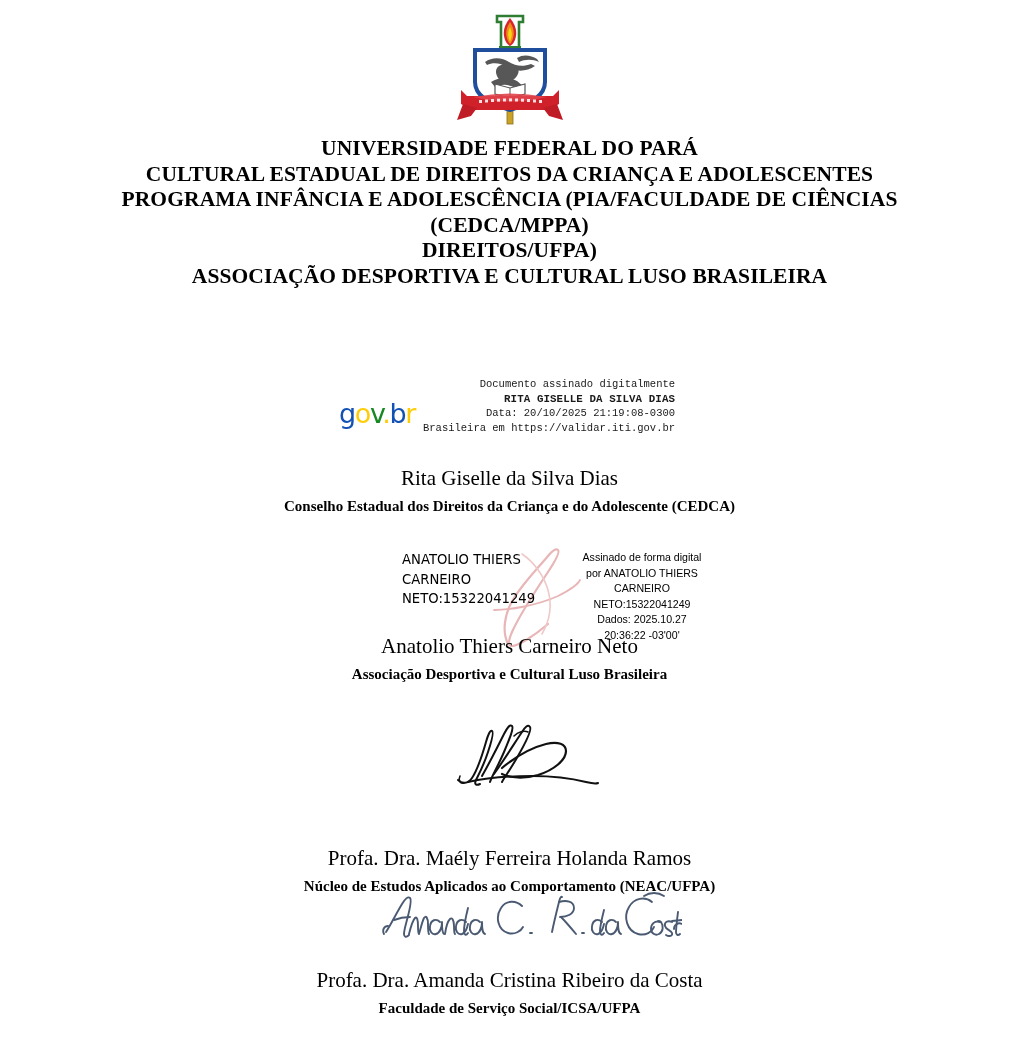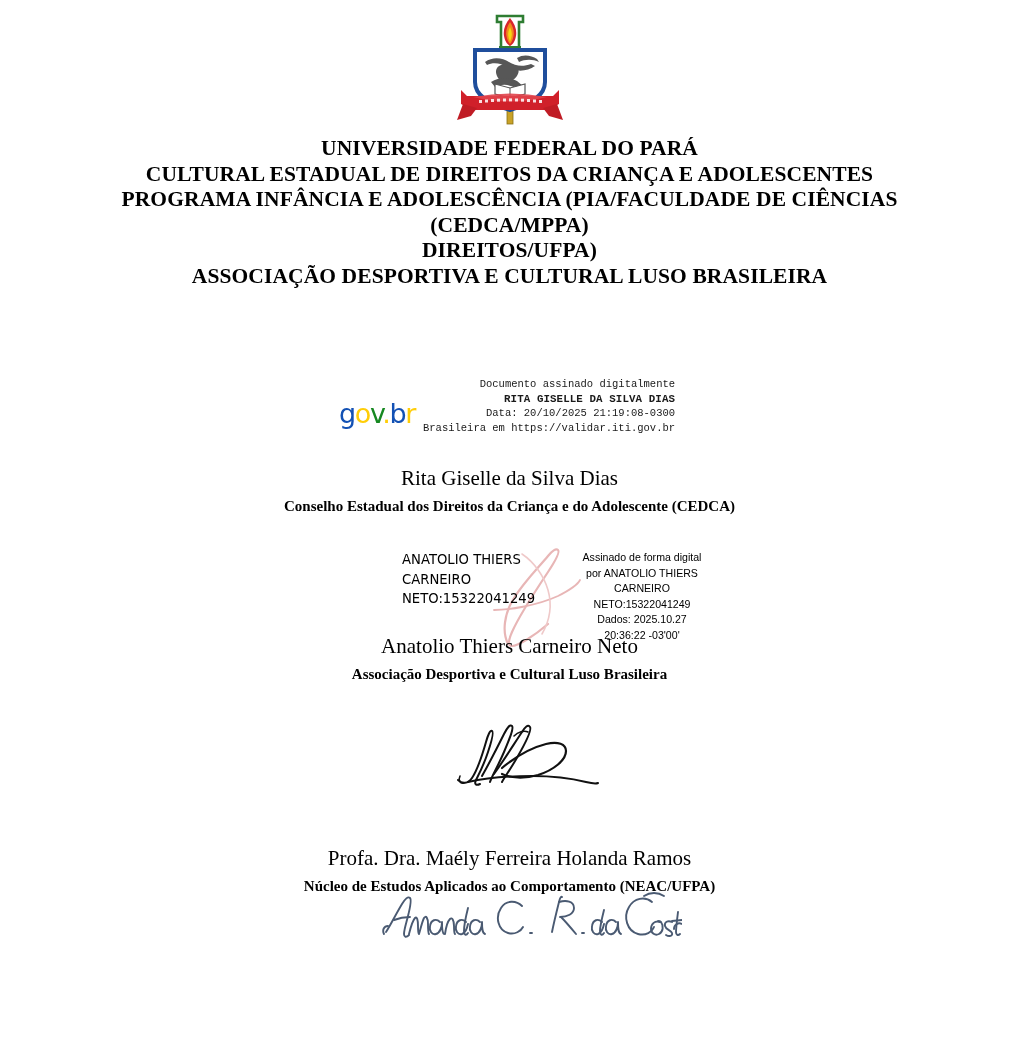--- a/index.html
+++ b/index.html
@@ -317,14 +317,18 @@
       <path d="M290 38 C286 36 282 38 283 42 C284 46 289 46 290 49 C291 52 287 53 284 51"></path>
 
       <path d="M296 28 C295 36 294 44 294 48 C294 51 296 52 298 50"></path>
       <path d="M290 37 L300 36"></path>
 
       <path d="M300 40 C296 38 292 41 292 45"></path>
       <path d="M262 12 C268 8 276 8 282 12"></path>
     </g>
   </svg>
 
+  <div class="abs sig-section" style="top:966px;">
+    <div class="sig-name">Profa. Dra. Amanda Cristina Ribeiro da Costa</div>
+    <div class="sig-role">Faculdade de Serviço Social/ICSA/UFPA</div>
+  </div>
 
 </div>
 
 </body></html>

